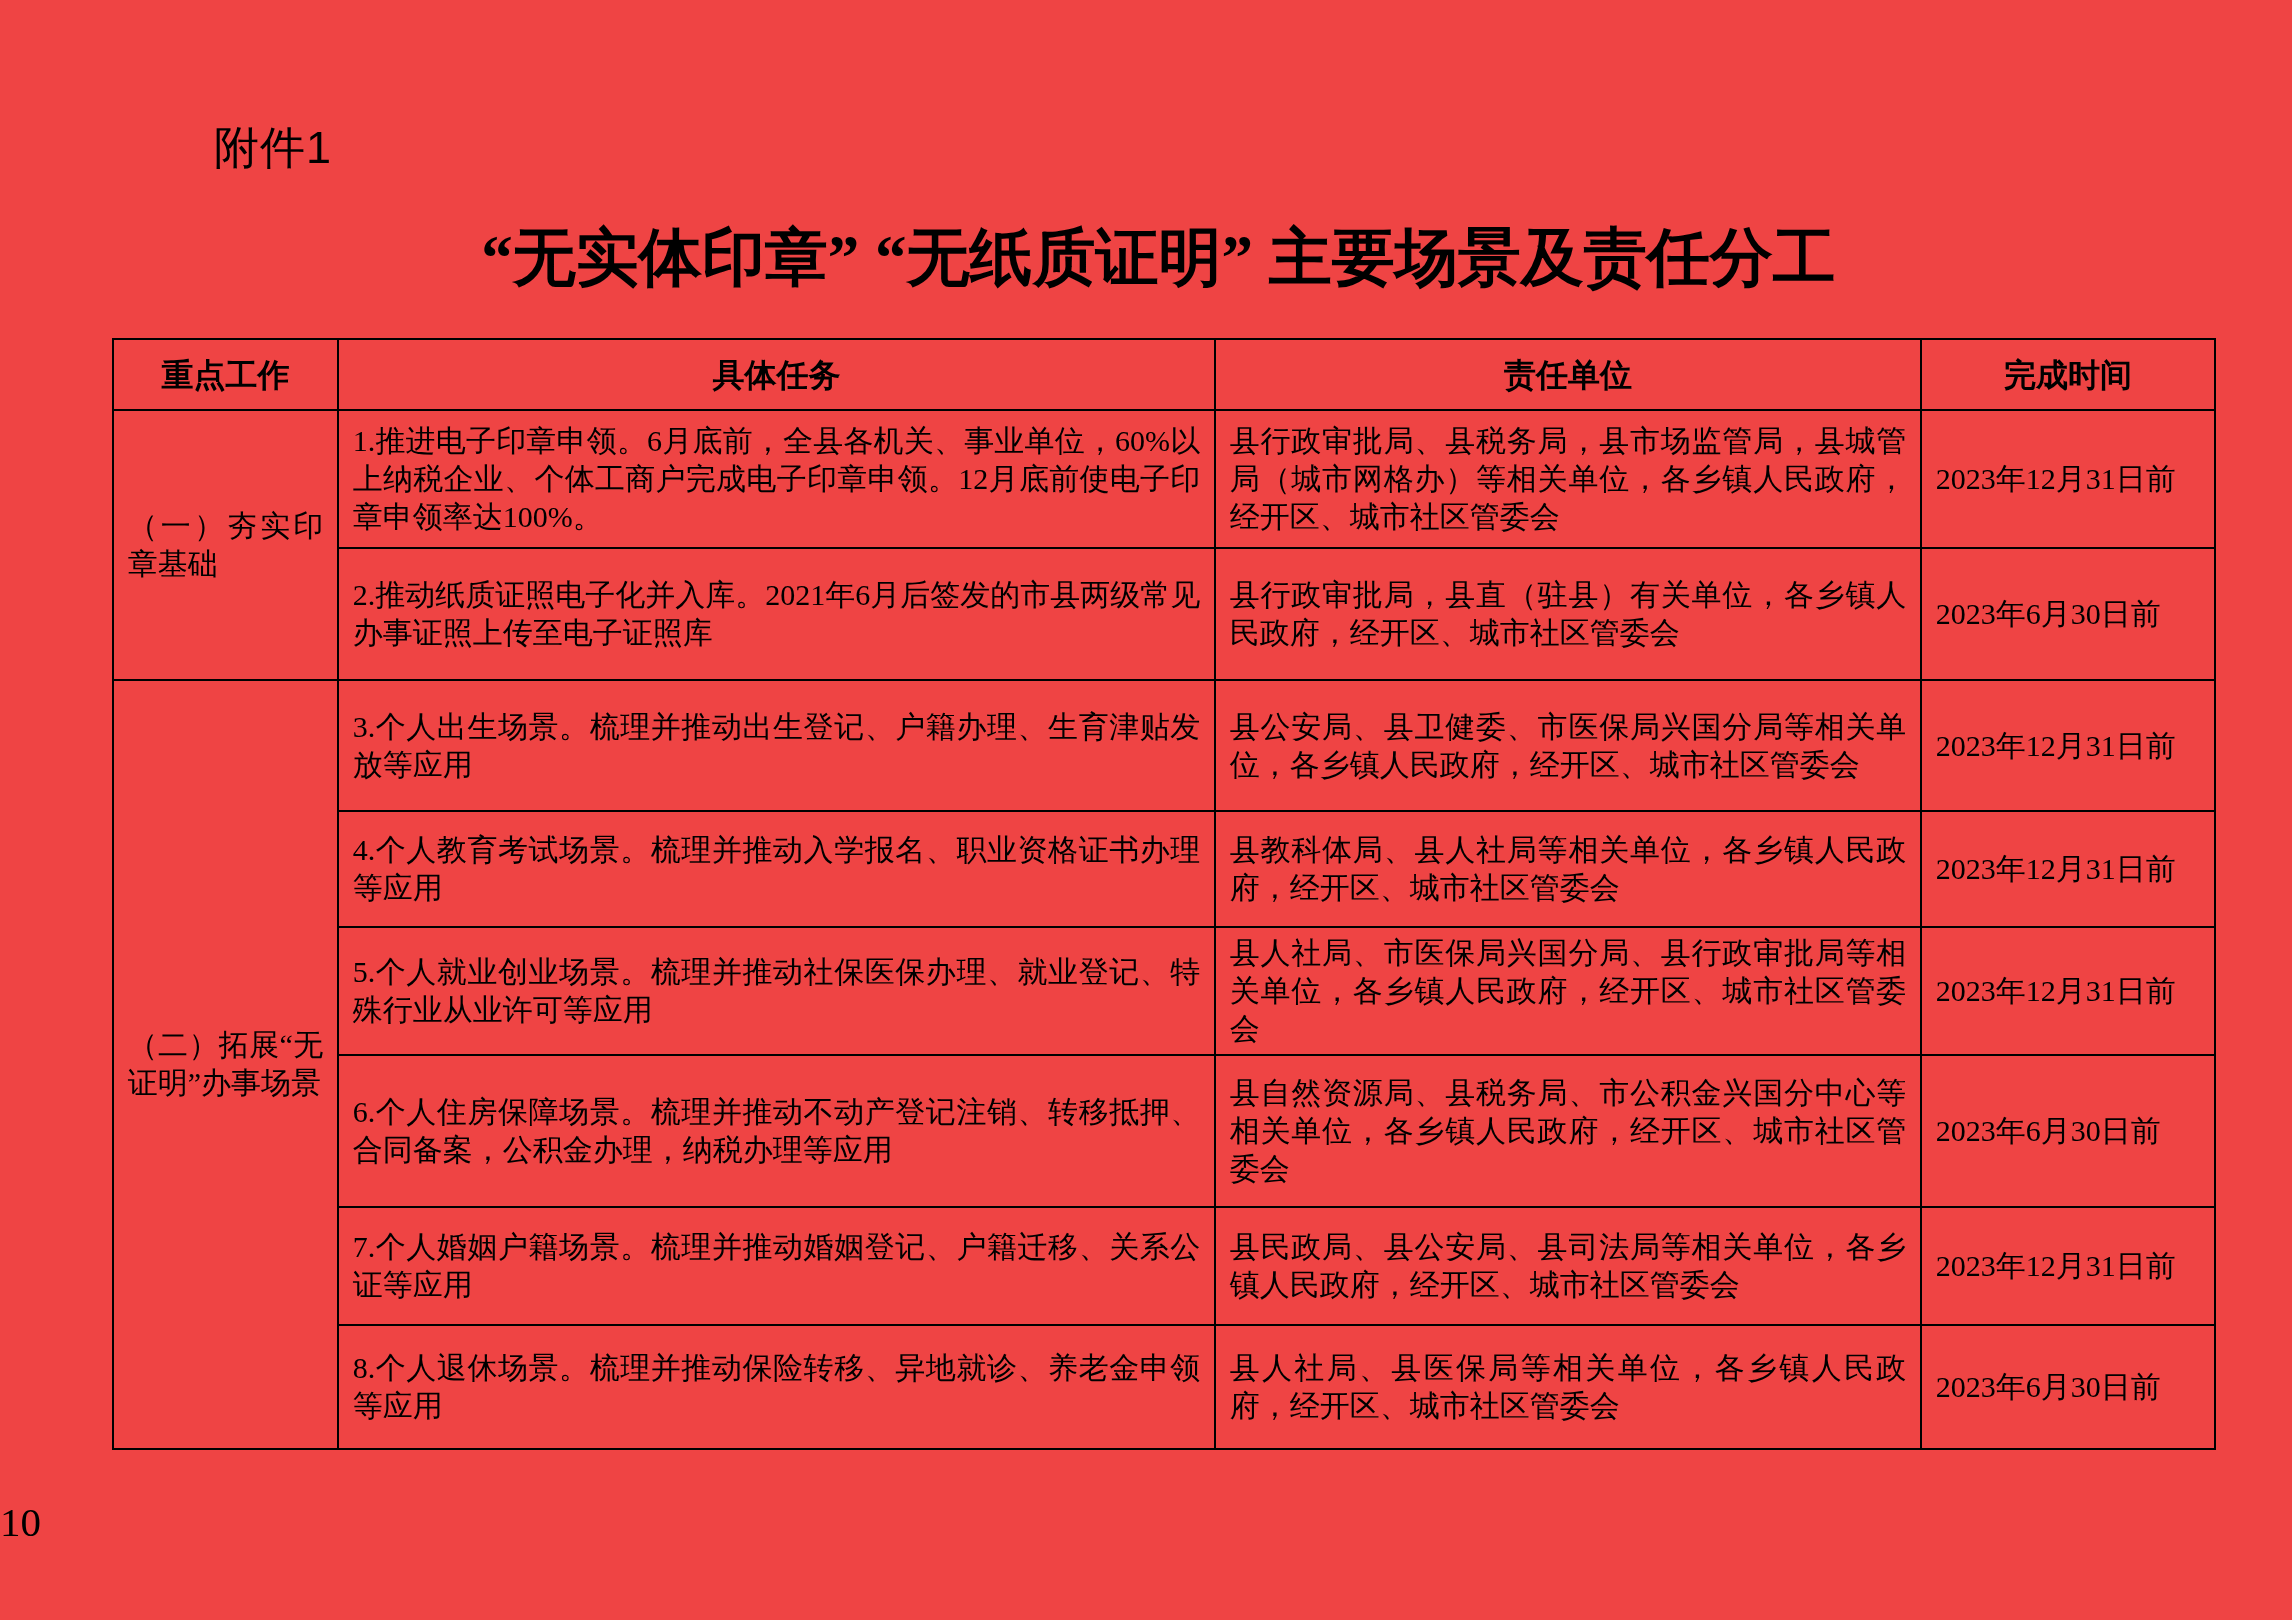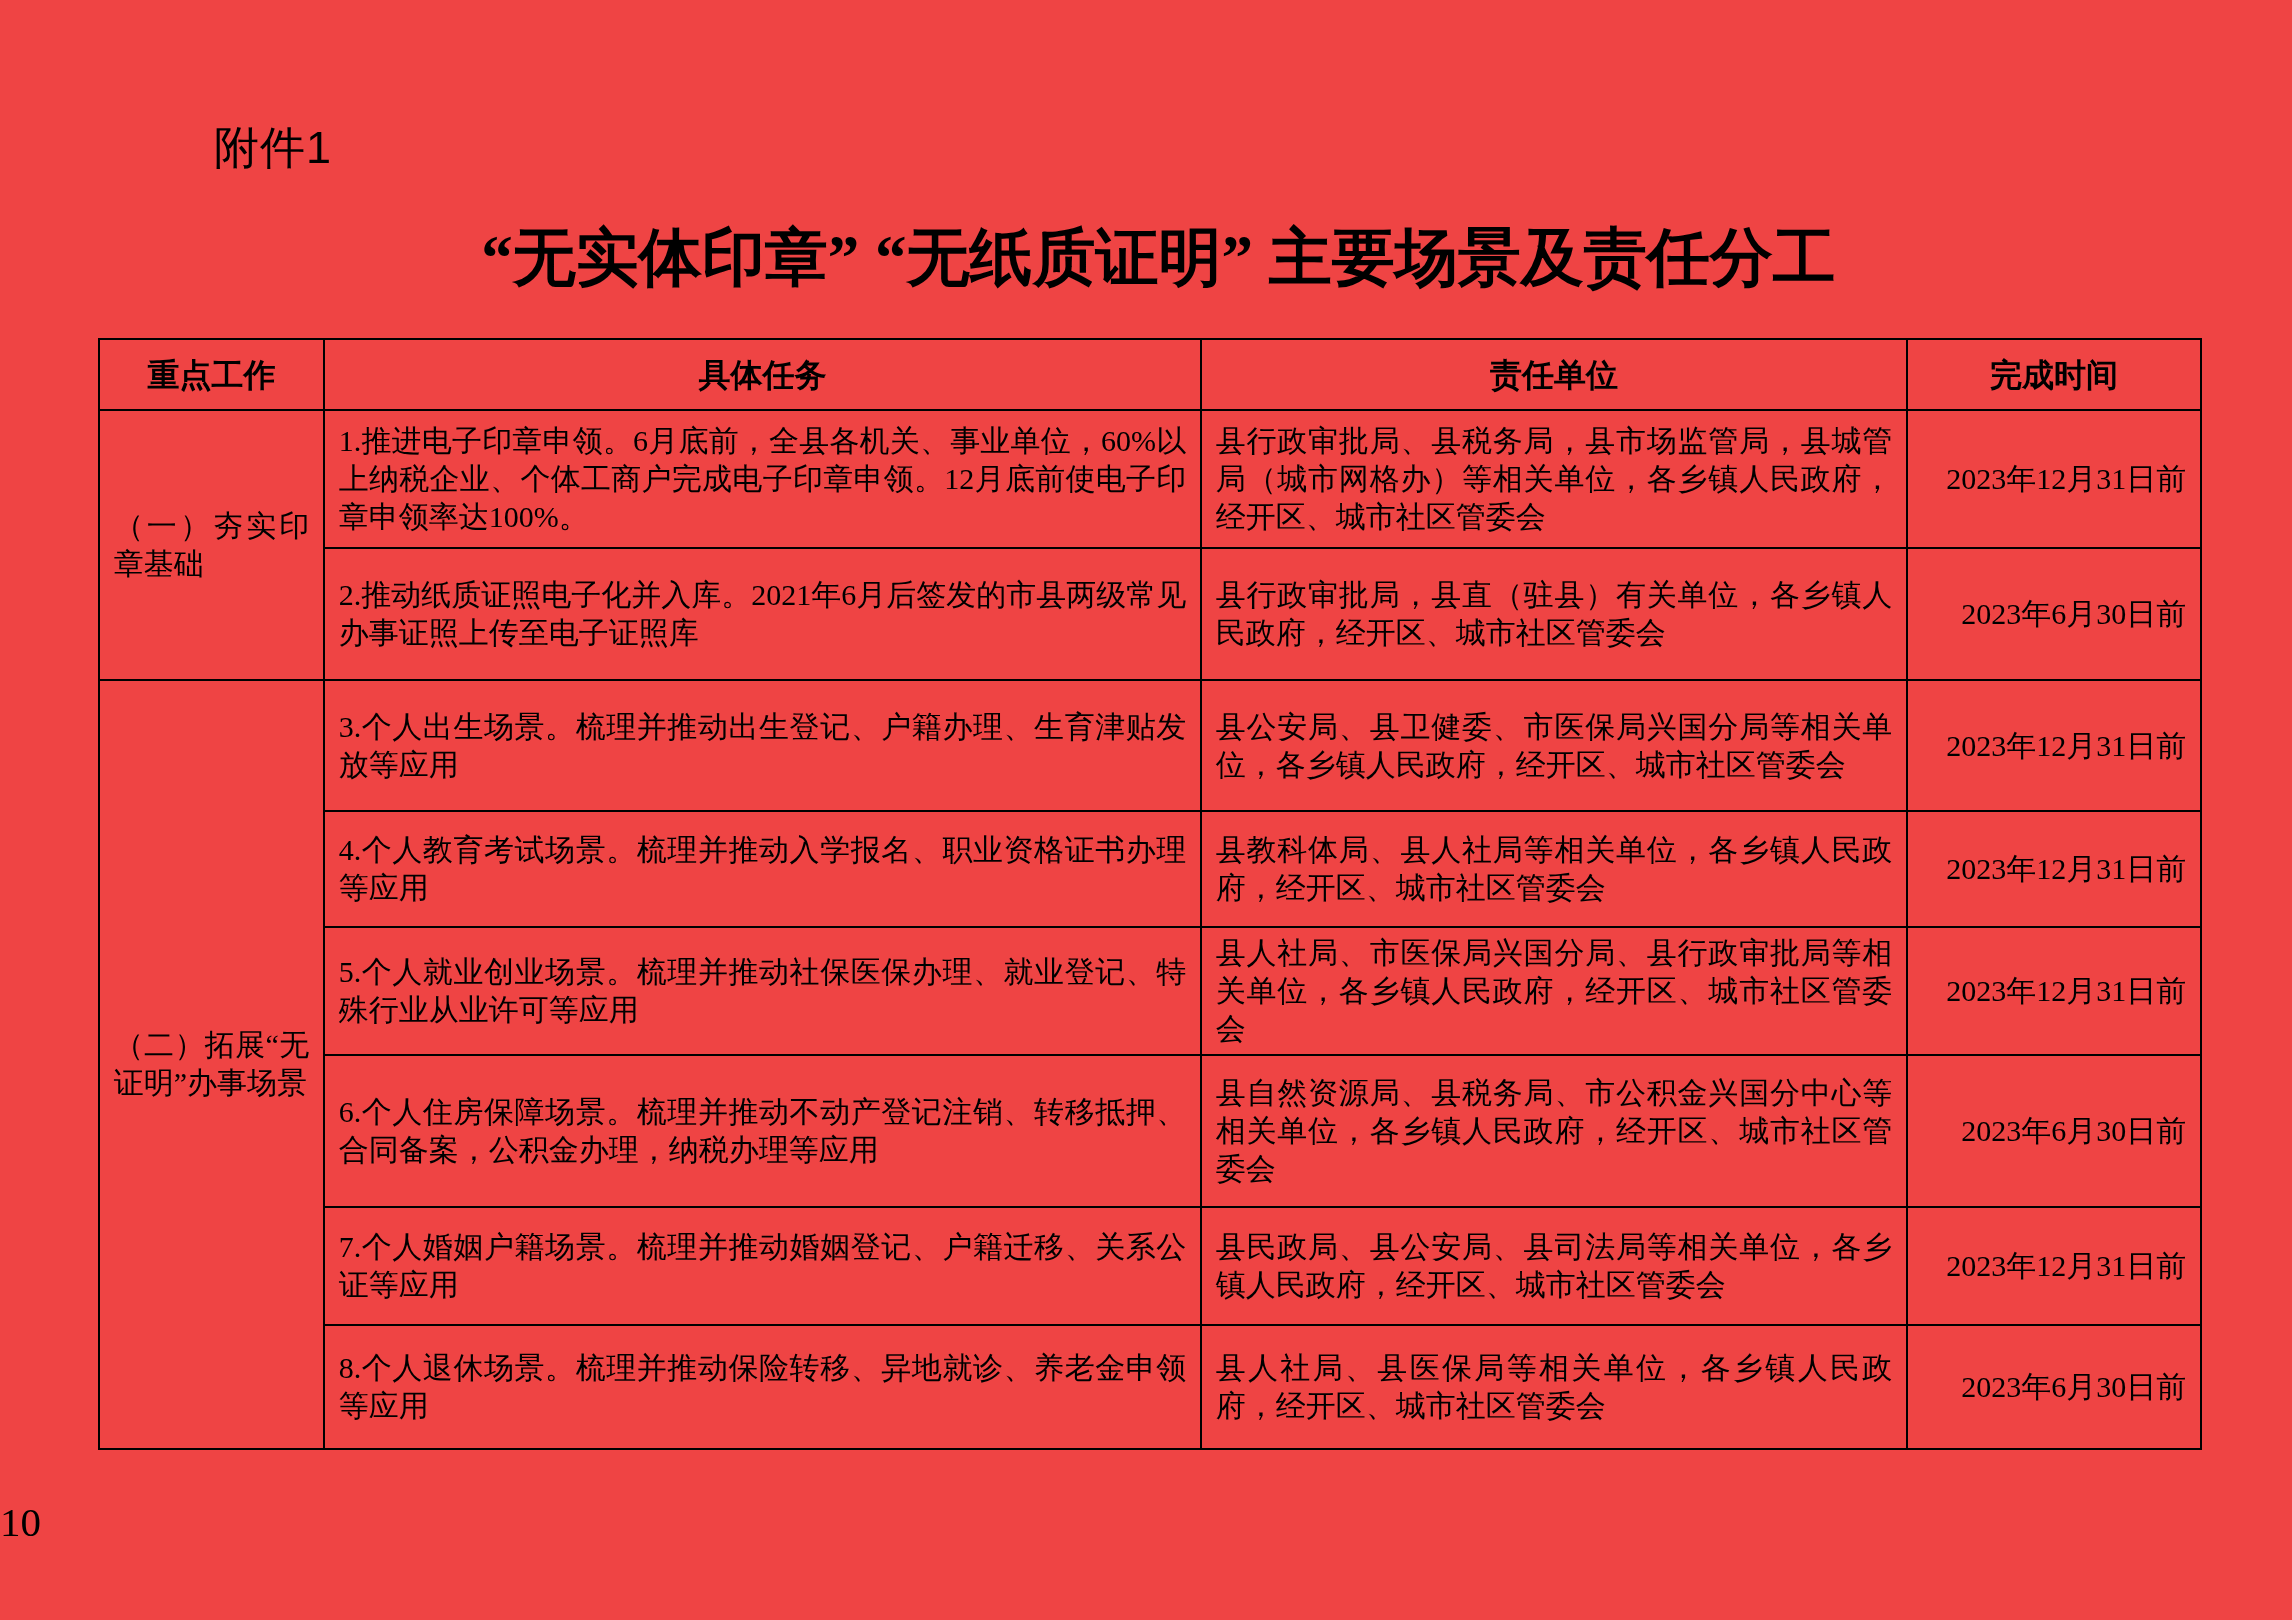--- a/index.html
+++ b/index.html
@@ -40,21 +40,21 @@
     text-align: center;
     font-family: "Liberation Serif", "DejaVu Serif", serif;
     font-weight: bold;
     font-size: 63px;
     line-height: 76px;
     margin: 12px;
     white-space: nowrap;
   }
   table.main-table {
     position: absolute;
-    left: 98px;
+    left: 112px;
     top: 338px;
     width: 2102px;
     border-collapse: collapse;
     table-layout: fixed;
     border-radius: 10px;
   }
   table.main-table th,
   table.main-table td {
     border: 2px solid #000000;
     vertical-align: middle;
@@ -84,21 +84,21 @@
     text-align-last: left;
     padding-left: 15.7px;
     padding-right: 11.8px;
   }
   td.task-cell, td.unit-cell {
     text-align: justify;
     text-align-last: left;
     margin-left: 24px;
   }
   td.deadline-cell {
-    text-align: right;
+    text-align: left;
     padding-left: 5.9px;
     padding-right: 5.9px;
   }
   .page-number {
     position: absolute;
     left: 0;
     top: 1498px;
     width: 2293px;
     text-align: left;
     font-size: 41px;

